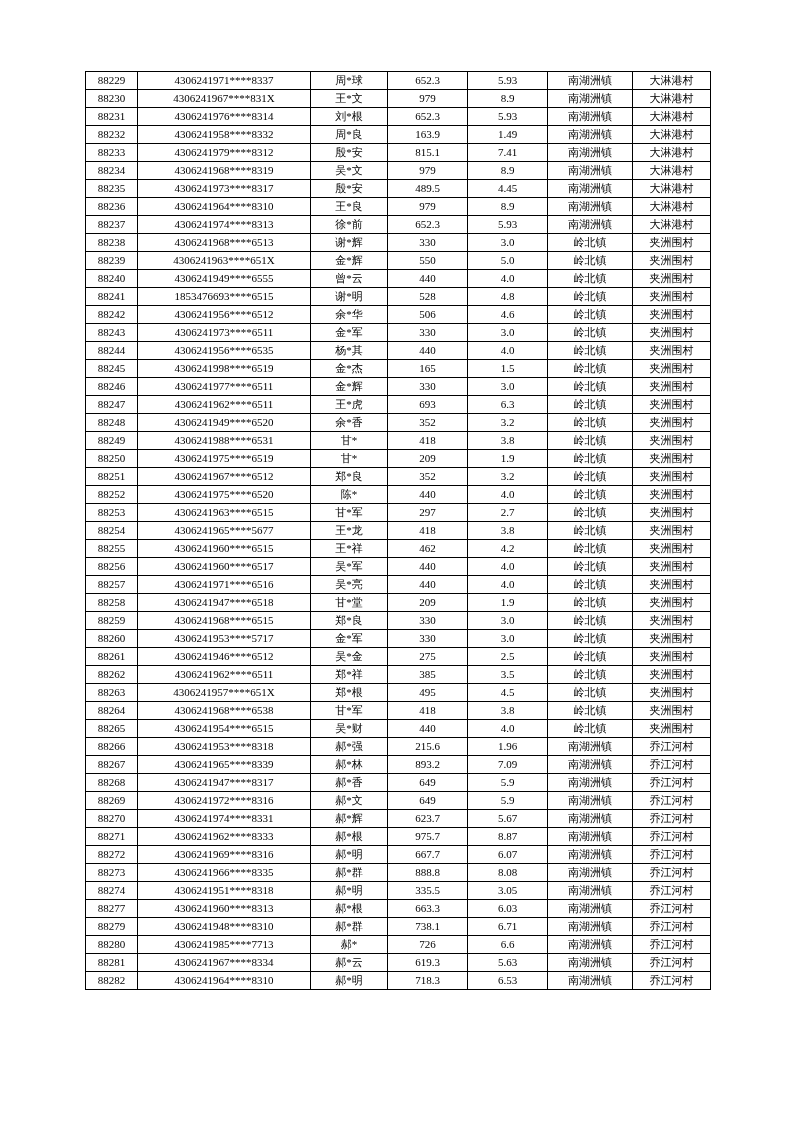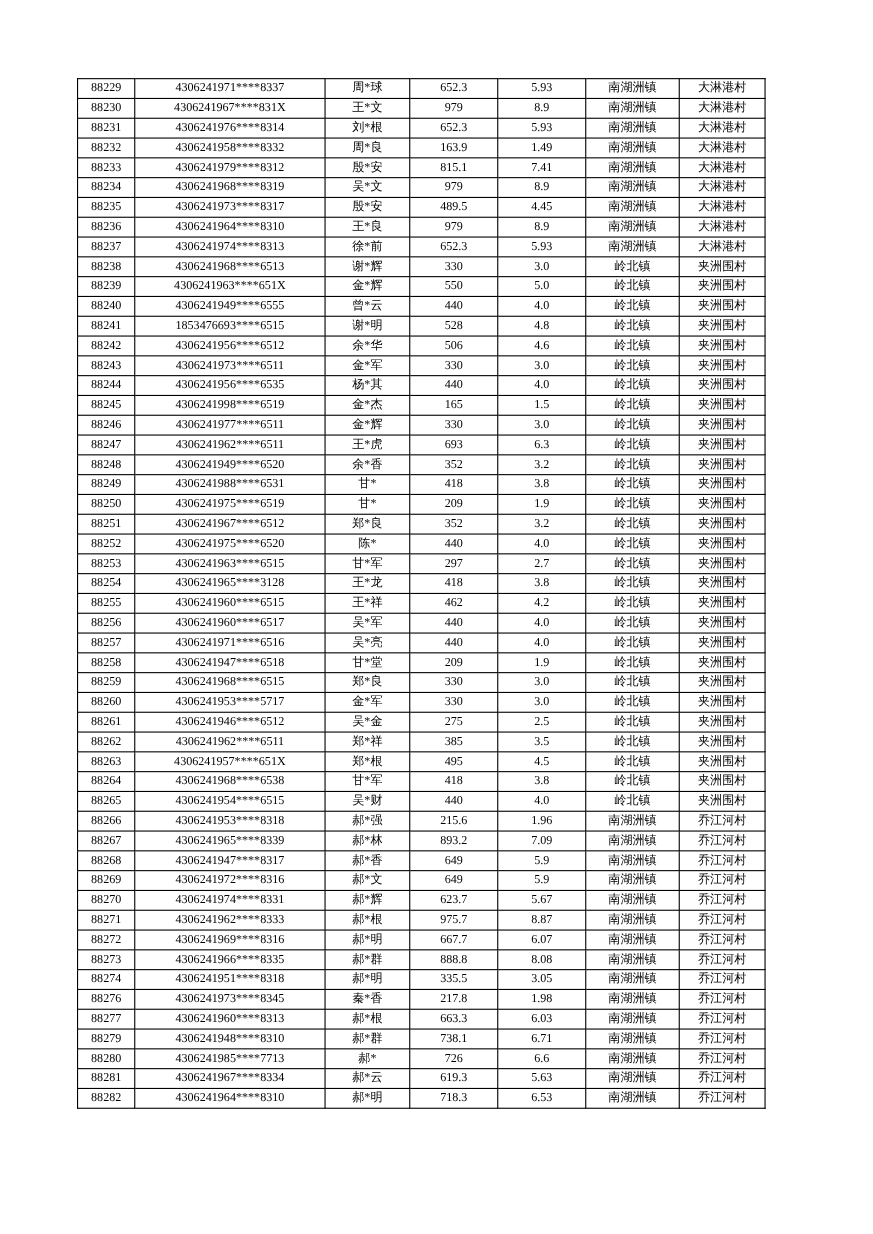--- a/index.html
+++ b/index.html
@@ -11,21 +11,21 @@
     height: 1122px;
     background: #ffffff;
     font-family: "Liberation Serif", "DejaVu Serif", serif;
     color: #000000;
     position: relative;
     overflow: hidden;
   }
   .table-container {
     position: absolute;
     top: 71px;
-    left: 70px;
+    left: 85px;
   }
   table.records {
     border-collapse: collapse;
     table-layout: fixed;
   }
   table.records td {
     border: 1px solid #000000;
     font-size: 11px;
     height: 17px;
     line-height: 17px;
@@ -278,21 +278,21 @@
           <td>88253</td>
           <td>4306241963****6515</td>
           <td>甘*军</td>
           <td>297</td>
           <td>2.7</td>
           <td>岭北镇</td>
           <td>夹洲围村</td>
         </tr>
         <tr>
           <td>88254</td>
-          <td>4306241965****3128</td>
+          <td>4306241965****5677</td>
           <td>王*龙</td>
           <td>418</td>
           <td>3.8</td>
           <td>岭北镇</td>
           <td>夹洲围村</td>
         </tr>
         <tr>
           <td>88255</td>
           <td>4306241960****6515</td>
           <td>王*祥</td>
@@ -466,29 +466,20 @@
         <tr>
           <td>88274</td>
           <td>4306241951****8318</td>
           <td>郝*明</td>
           <td>335.5</td>
           <td>3.05</td>
           <td>南湖洲镇</td>
           <td>乔江河村</td>
         </tr>
         <tr>
-          <td>88276</td>
-          <td>4306241973****8345</td>
-          <td>秦*香</td>
-          <td>217.8</td>
-          <td>1.98</td>
-          <td>南湖洲镇</td>
-          <td>乔江河村</td>
-        </tr>
-        <tr>
           <td>88277</td>
           <td>4306241960****8313</td>
           <td>郝*根</td>
           <td>663.3</td>
           <td>6.03</td>
           <td>南湖洲镇</td>
           <td>乔江河村</td>
         </tr>
         <tr>
           <td>88279</td>

